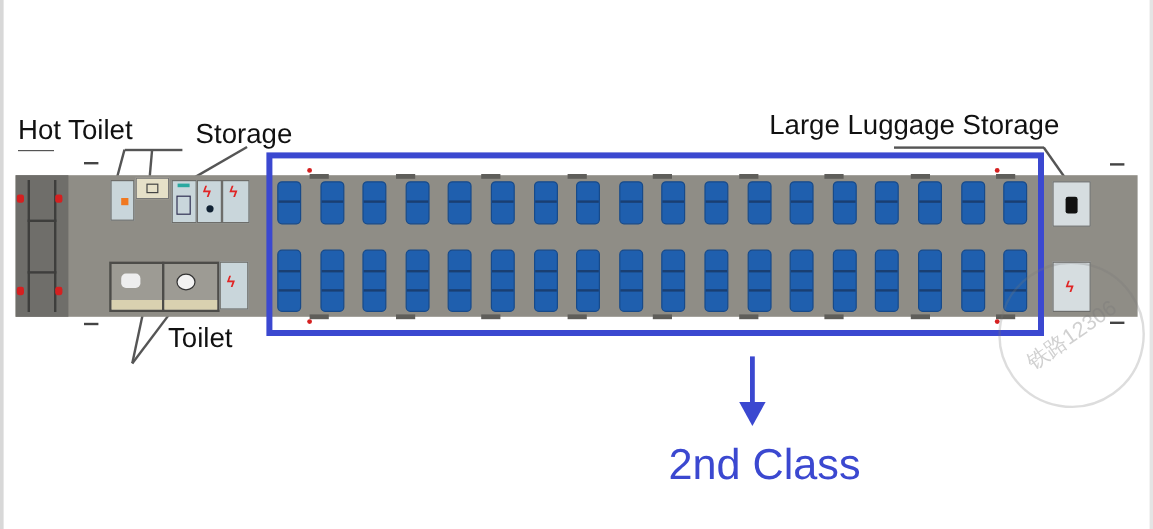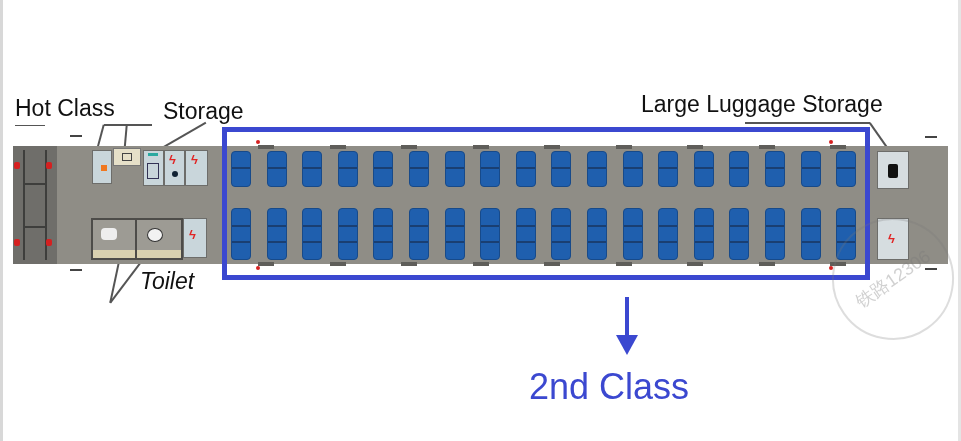--- a/index.html
+++ b/index.html
@@ -29,40 +29,40 @@
   .window { position: absolute; height: 4px; background: #5f5e5a; }
   .highlight {
     position: absolute; left: 222px; top: 127px; width: 648px; height: 153px;
     border: 5px solid #3b48d0; box-sizing: border-box;
   }
   .arrow-shaft { position: absolute; left: 625px; top: 297px; width: 4px; height: 40px; background: #3b48d0; }
   .arrow-head {
     position: absolute; left: 616px; top: 335px; width: 0; height: 0;
     border-left: 11px solid transparent; border-right: 11px solid transparent; border-top: 20px solid #3b48d0;
   }
-  .class-label { position: absolute; left: 529px; top: 366px; color: #3b48d0; font-size: 36px; }
+  .class-label { position: absolute; left: 557px; top: 366px; color: #3b48d0; font-size: 36px; }
   .end-room { position: absolute; background: #d6dde0; border: 1px solid #6d6d6a; }
   .lug-icon { position: absolute; width: 10px; height: 14px; background: #111; border-radius: 2px; }
   .tick { position: absolute; width: 12px; height: 2px; background: #444; }
   .stamp {
     position: absolute; left: 832px; top: 218px; width: 118px; height: 118px; border-radius: 50%;
     border: 2px solid rgba(120,120,120,0.25); color: rgba(120,120,120,0.35);
     font-size: 18px; transform: rotate(-35deg); display:flex; align-items:center; justify-content:center;
   }
 </style>
 </head>
 <body>
 
 <div class="leftedge"></div>
 <div class="rightedge"></div>
 
-<div class="label" style="left:15px;top:95px;">Hot Class</div>
+<div class="label" style="left:15px;top:95px;">Hot Toilet</div>
 <div style="position:absolute;left:15px;top:125px;width:30px;height:1px;background:#555;"></div>
 <div class="label" style="left:163px;top:98px;">Storage</div>
-<div class="label" style="left:140px;top:268px;font-style:italic;">Toilet</div>
+<div class="label" style="left:140px;top:268px;">Toilet</div>
 <div class="label" style="left:641px;top:91px;">Large Luggage Storage</div>
 
 <div class="leader" style="left:104px;top:124px;width:48px;"></div>
 <div class="leader" style="left:104px;top:124px;width:34px;transform:rotate(105deg);"></div>
 <div class="leader" style="left:127px;top:124px;width:28px;transform:rotate(95deg);"></div>
 <div class="leader" style="left:206px;top:122px;width:58px;transform:rotate(150deg);"></div>
 <div class="leader" style="left:110px;top:302px;width:50px;transform:rotate(-78deg);"></div>
 <div class="leader" style="left:110px;top:302px;width:70px;transform:rotate(-53deg);"></div>
 <div class="leader" style="left:745px;top:122px;width:125px;"></div>
 <div class="leader" style="left:870px;top:122px;width:40px;transform:rotate(55deg);"></div>

